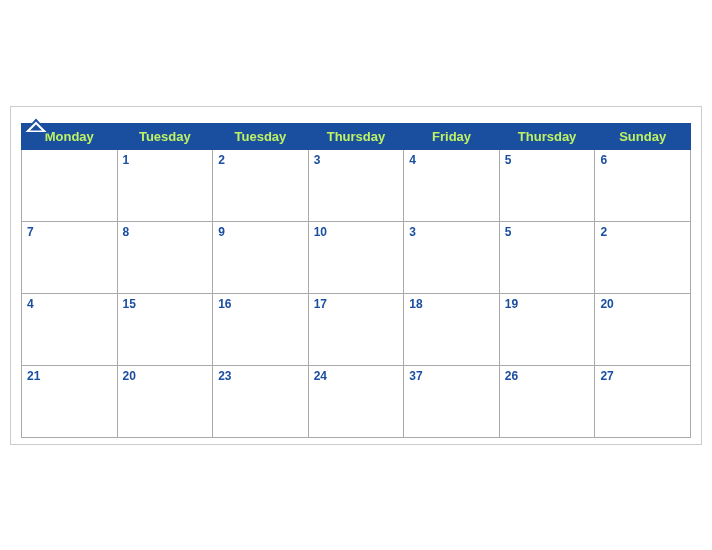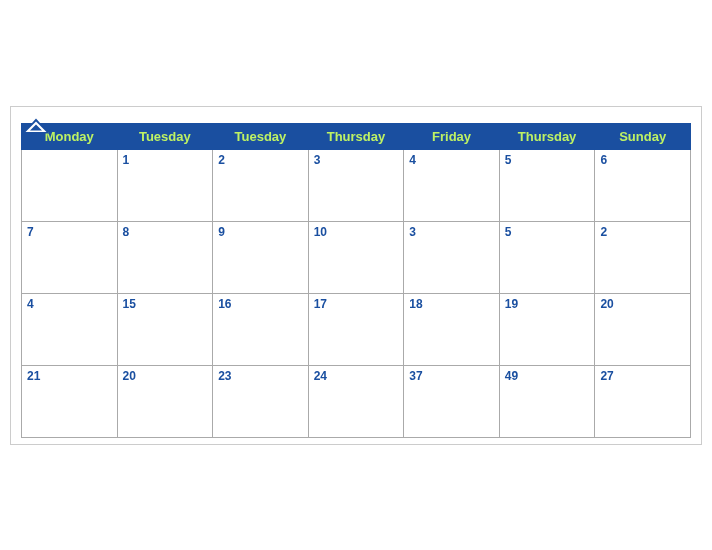--- a/index.html
+++ b/index.html
@@ -210,21 +210,21 @@
           <td>
             <span class="day-num">23</span>
           </td>
           <td>
             <span class="day-num">24</span>
           </td>
           <td>
             <span class="day-num">37</span>
           </td>
           <td>
-            <span class="day-num">49</span>
+            <span class="day-num">26</span>
           </td>
           <td>
             <span class="day-num">27</span>
           </td>
         </tr>
       </tbody>
   </table>
 </div>
 
 </body></html>

